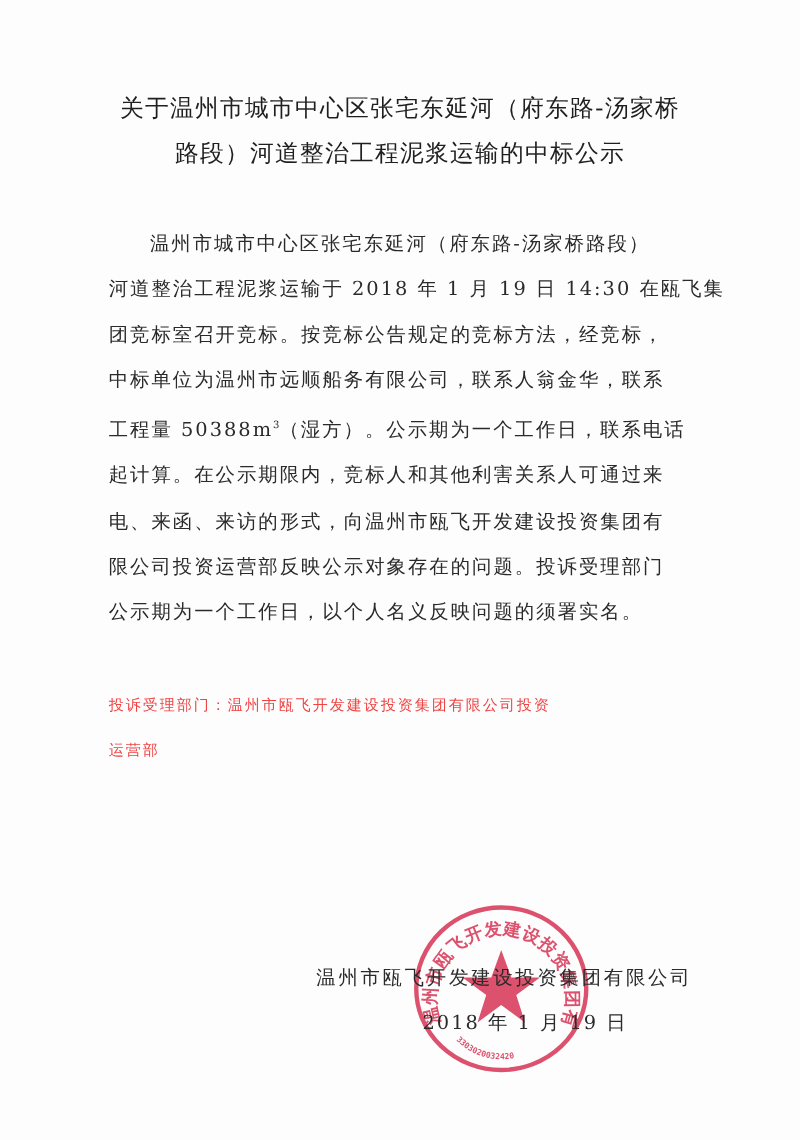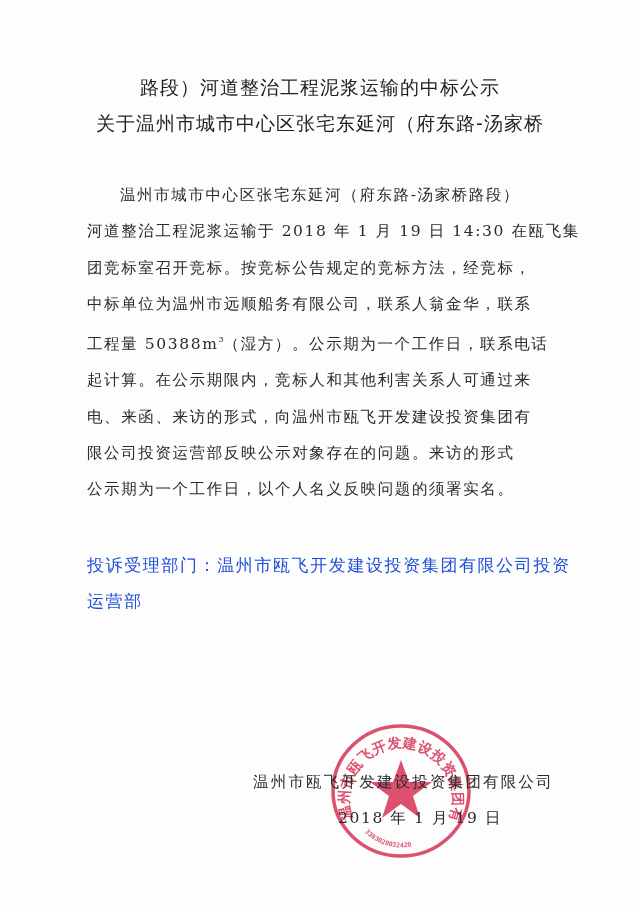--- a/index.html
+++ b/index.html
@@ -44,24 +44,25 @@
       letter-spacing: 1.6px;
       color: #2a2a2a;
     }
     .body-text .line { display: block; white-space: nowrap; }
     .body-text .indent { padding-left: 33px; }
     sup { font-size: 8px; vertical-align: 7px; letter-spacing: 0; }
     .complaint {
       position: absolute;
       left: 87px;
       top: 547px;
-      font-size: 17px;
+      font-size: 12px;
       line-height: 36px;
       letter-spacing: 1.6px;
-      color: #1d4ed8;
+      color: #ef4444;
+      font-family: Liberation Mono, monospace;
     }
     .complaint .line { display: block; white-space: nowrap; }
     .phone {
       position: absolute;
       left: 87px;
       top: 627px;
       font-size: 15.5px;
       line-height: 36px;
       letter-spacing: 1.6px;
       color: #2a2a2a;
@@ -98,33 +99,33 @@
       white-space: nowrap;
       z-index: 3;
     }
   </style>
 </head>
 <body>
 
 <div class="page">
 
   <div class="title">
+    <span class="line">关于温州市城市中心区张宅东延河（府东路-汤家桥</span>
     <span class="line">路段）河道整治工程泥浆运输的中标公示</span>
-    <span class="line">关于温州市城市中心区张宅东延河（府东路-汤家桥</span>
   </div>
 
   <div class="body-text">
     <span class="line indent">温州市城市中心区张宅东延河（府东路-汤家桥路段）</span>
     <span class="line">河道整治工程泥浆运输于 2018 年 1 月 19 日 14:30 在瓯飞集</span>
     <span class="line">团竞标室召开竞标。按竞标公告规定的竞标方法，经竞标，</span>
     <span class="line">中标单位为温州市远顺船务有限公司，联系人翁金华，联系</span>
     <span class="line"><span>工程量 50388m</span><sup>3</sup><span>（湿方）。公示期为一个工作日，联系电话</span></span>
     <span class="line">起计算。在公示期限内，竞标人和其他利害关系人可通过来</span>
     <span class="line">电、来函、来访的形式，向温州市瓯飞开发建设投资集团有</span>
-    <span class="line">限公司投资运营部反映公示对象存在的问题。来访的形式</span>
+    <span class="line">限公司投资运营部反映公示对象存在的问题。投诉受理部门</span>
     <span class="line">公示期为一个工作日，以个人名义反映问题的须署实名。</span>
   </div>
 
   <div class="complaint">
     <span class="line">投诉受理部门：温州市瓯飞开发建设投资集团有限公司投资</span>
     <span class="line">运营部</span>
   </div>
 
 
   <svg class="stamp" viewBox="0 0 142 138" xmlns="http://www.w3.org/2000/svg">

